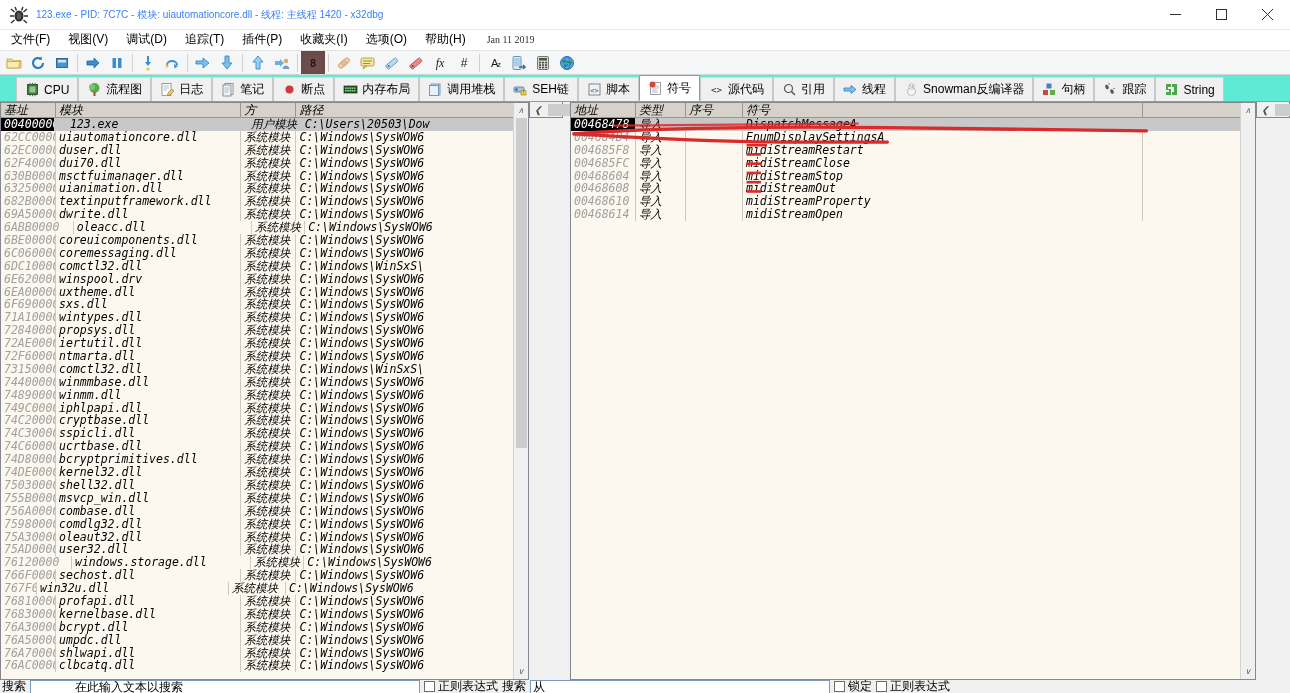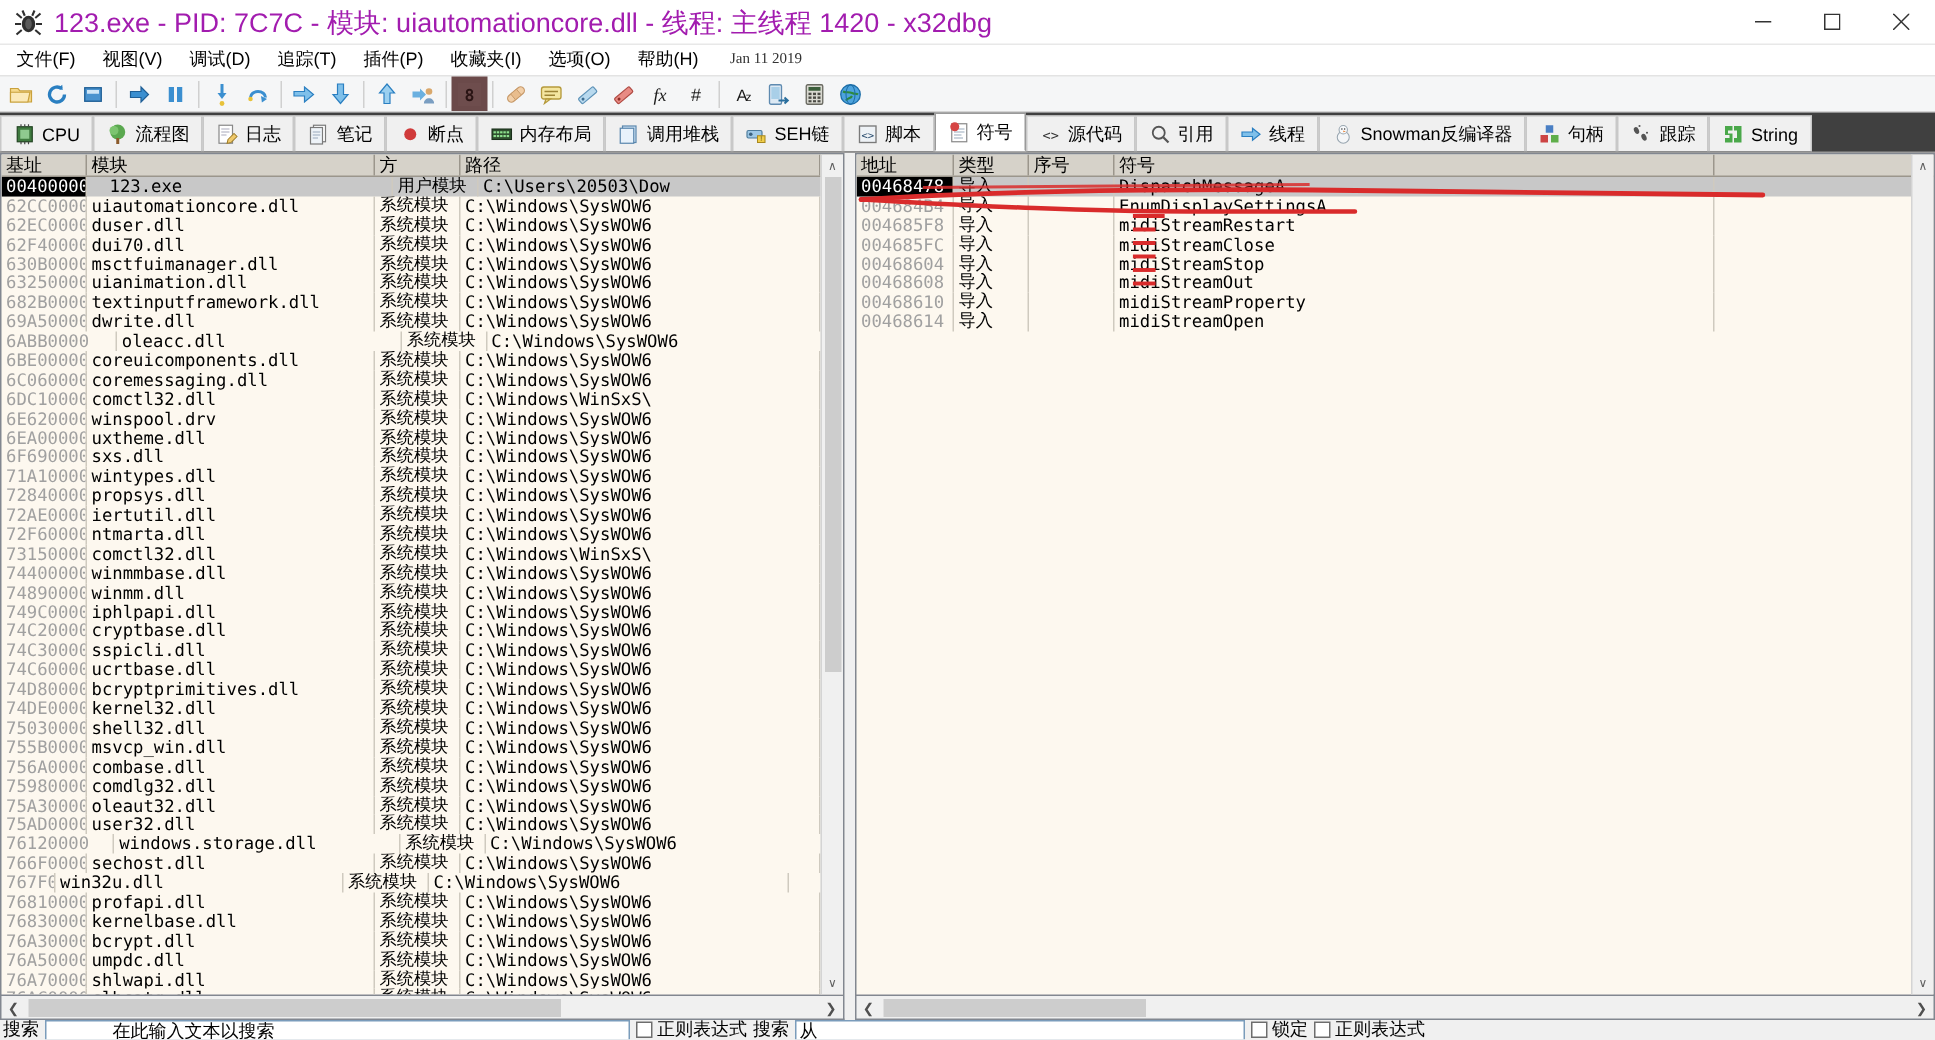--- a/index.html
+++ b/index.html
@@ -17,21 +17,21 @@
   #titlebar {
     height: 30px; background: #ffffff;
     display: flex; align-items: center;
     border-bottom: 1px solid #e8e8e8;
   }
   #app-icon {
     width: 22px; height: 22px; margin: 0 6px 0 8px;
     position: relative; flex: none;
   }
   #title-text {
-    font-size: 18px; color: #a21caf; white-space: nowrap;
+    font-size: 10px; color: #3b82f6; white-space: nowrap;
     font-family: "Liberation Sans", sans-serif;
   }
   #win-controls { margin-left: auto; display: flex; height: 30px; }
   .win-btn {
     width: 46px; height: 30px; display: flex;
     align-items: center; justify-content: center;
     color: #333; font-size: 12px; cursor: default;
   }
 
   
@@ -62,24 +62,25 @@
     align-items: center; justify-content: center;
     cursor: default; flex: none;
   }
   .tb-sep {
     width: 1px; height: 18px; background: #d0d0d0;
     margin: 0 3px; flex: none;
   }
 
   
   #tabbar {
-    height: 27px; background: #404040;
+    height: 27px; background: #5eead4;
     display: flex; align-items: flex-end;
     border-bottom: 1px solid #9a9a9a;
     overflow: hidden;
+    padding-left: 16px;
   }
   .tab {
     height: 24px; display: flex; align-items: center;
     gap: 4px; padding: 0 8px;
     background: #f0f0f0;
     border-left: 1px solid #c8c8c8;
     border-right: 1px solid #c8c8c8;
     border-top: 1px solid #d8d8d8;
     font-size: 12px; color: #000; white-space: nowrap;
     cursor: default; flex: none;
@@ -93,21 +94,21 @@
     border-bottom: 1px solid #ffffff;
     position: relative; z-index: 3;
   }
   .tab .ticon { width: 15px; height: 15px; flex: none; }
 
   
   #content {
     height: 578px; display: flex;
     background: #f0f0f0;
   }
-  .pane { display: flex; flex-direction: column; position: relative; }
+  .pane { display: flex; flex-direction: row; position: relative; font-style: italic; }
   #left-pane { width: 563px; flex: none; }
   #splitter { width: 7px; background: #f0f0f0; flex: none; cursor: col-resize; }
   #right-pane { flex: 1; }
 
   .grid-wrap {
     flex: 1; display: flex; flex-direction: column;
     border: 1px solid #828790; background: #fdf8ef;
     overflow: hidden; position: relative;
   }
   .hdr-row {

